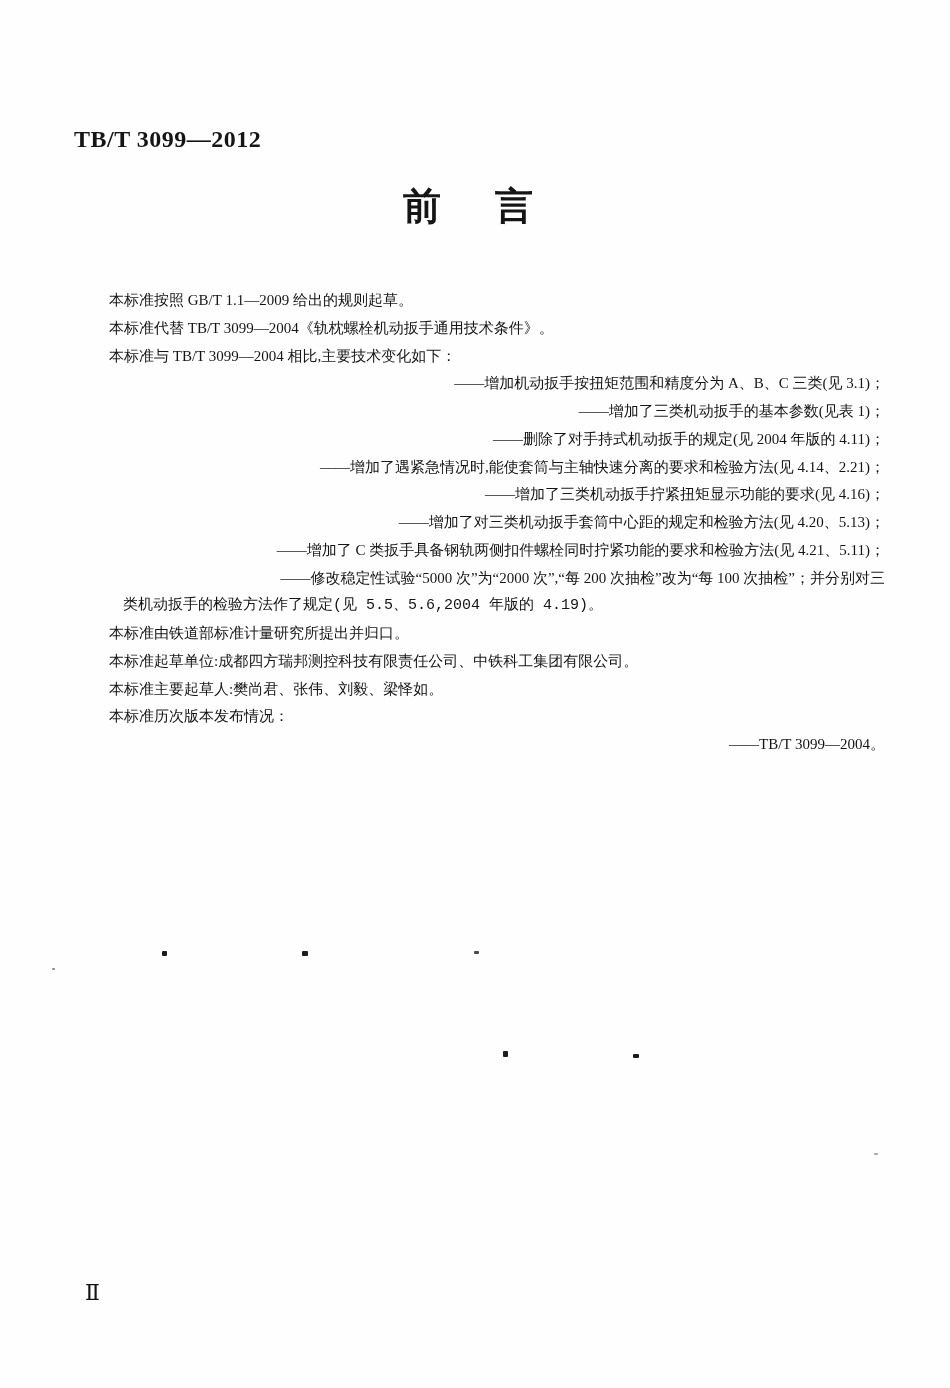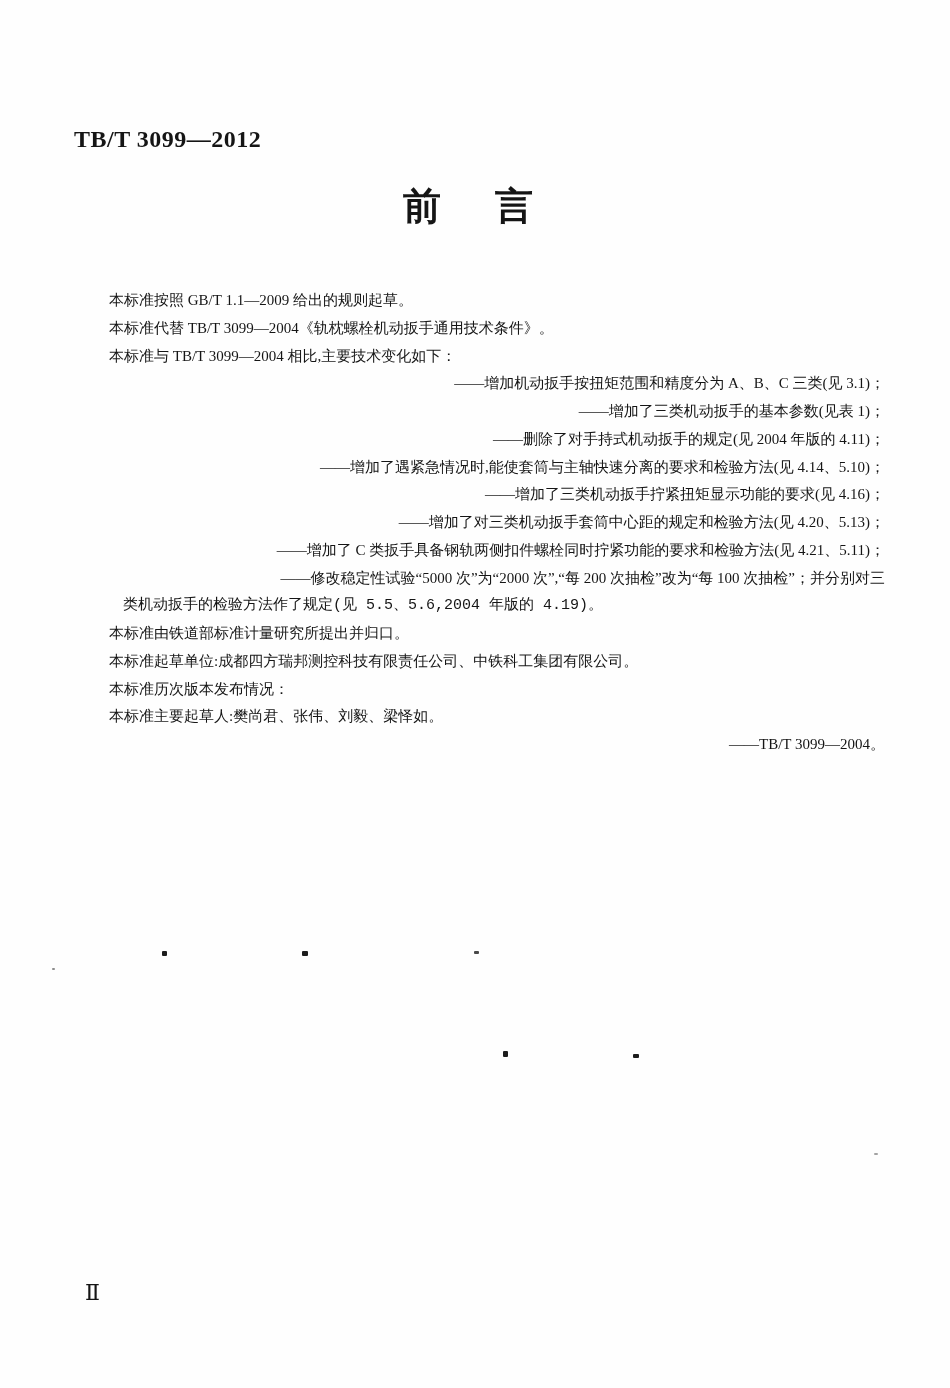--- a/index.html
+++ b/index.html
@@ -73,30 +73,30 @@
     <span>言</span>
   </div>
 
   <div class="body-text">
     <div class="ln para">本标准按照 GB/T 1.1—2009 给出的规则起草。</div>
     <div class="ln para">本标准代替 TB/T 3099—2004《轨枕螺栓机动扳手通用技术条件》。</div>
     <div class="ln para">本标准与 TB/T 3099—2004 相比,主要技术变化如下：</div>
     <div class="ln dash">——增加机动扳手按扭矩范围和精度分为 A、B、C 三类(见 3.1)；</div>
     <div class="ln dash">——增加了三类机动扳手的基本参数(见表 1)；</div>
     <div class="ln dash">——删除了对手持式机动扳手的规定(见 2004 年版的 4.11)；</div>
-    <div class="ln dash">——增加了遇紧急情况时,能使套筒与主轴快速分离的要求和检验方法(见 4.14、5.10)；</div>
+    <div class="ln dash">——增加了遇紧急情况时,能使套筒与主轴快速分离的要求和检验方法(见 4.14、2.21)；</div>
     <div class="ln dash">——增加了三类机动扳手拧紧扭矩显示功能的要求(见 4.16)；</div>
     <div class="ln dash">——增加了对三类机动扳手套筒中心距的规定和检验方法(见 4.20、5.13)；</div>
     <div class="ln dash">——增加了 C 类扳手具备钢轨两侧扣件螺栓同时拧紧功能的要求和检验方法(见 4.21、5.11)；</div>
     <div class="ln dash">——修改稳定性试验“5000 次”为“2000 次”,“每 200 次抽检”改为“每 100 次抽检”；并分别对三</div>
     <div class="ln cont">类机动扳手的检验方法作了规定(见 5.5、5.6,2004 年版的 4.19)。</div>
     <div class="ln para">本标准由铁道部标准计量研究所提出并归口。</div>
     <div class="ln para">本标准起草单位:成都四方瑞邦测控科技有限责任公司、中铁科工集团有限公司。</div>
+    <div class="ln para">本标准主要起草人:樊尚君、张伟、刘毅、梁怿如。</div>
     <div class="ln para">本标准历次版本发布情况：</div>
-    <div class="ln para">本标准主要起草人:樊尚君、张伟、刘毅、梁怿如。</div>
     <div class="ln dash">——TB/T 3099—2004。</div>
   </div>
 
   <div class="speck" style="left:162px; top:951px; width:5px; height:5px;"></div>
   <div class="speck" style="left:302px; top:951px; width:6px; height:5px;"></div>
   <div class="speck" style="left:474px; top:951px; width:5px; height:3px; opacity:0.8;"></div>
   <div class="speck" style="left:52px; top:968px; width:3px; height:2px; opacity:0.5;"></div>
   <div class="speck" style="left:503px; top:1051px; width:5px; height:6px;"></div>
   <div class="speck" style="left:633px; top:1054px; width:6px; height:4px;"></div>
   <div class="speck" style="left:874px; top:1153px; width:4px; height:2px; opacity:0.4;"></div>

